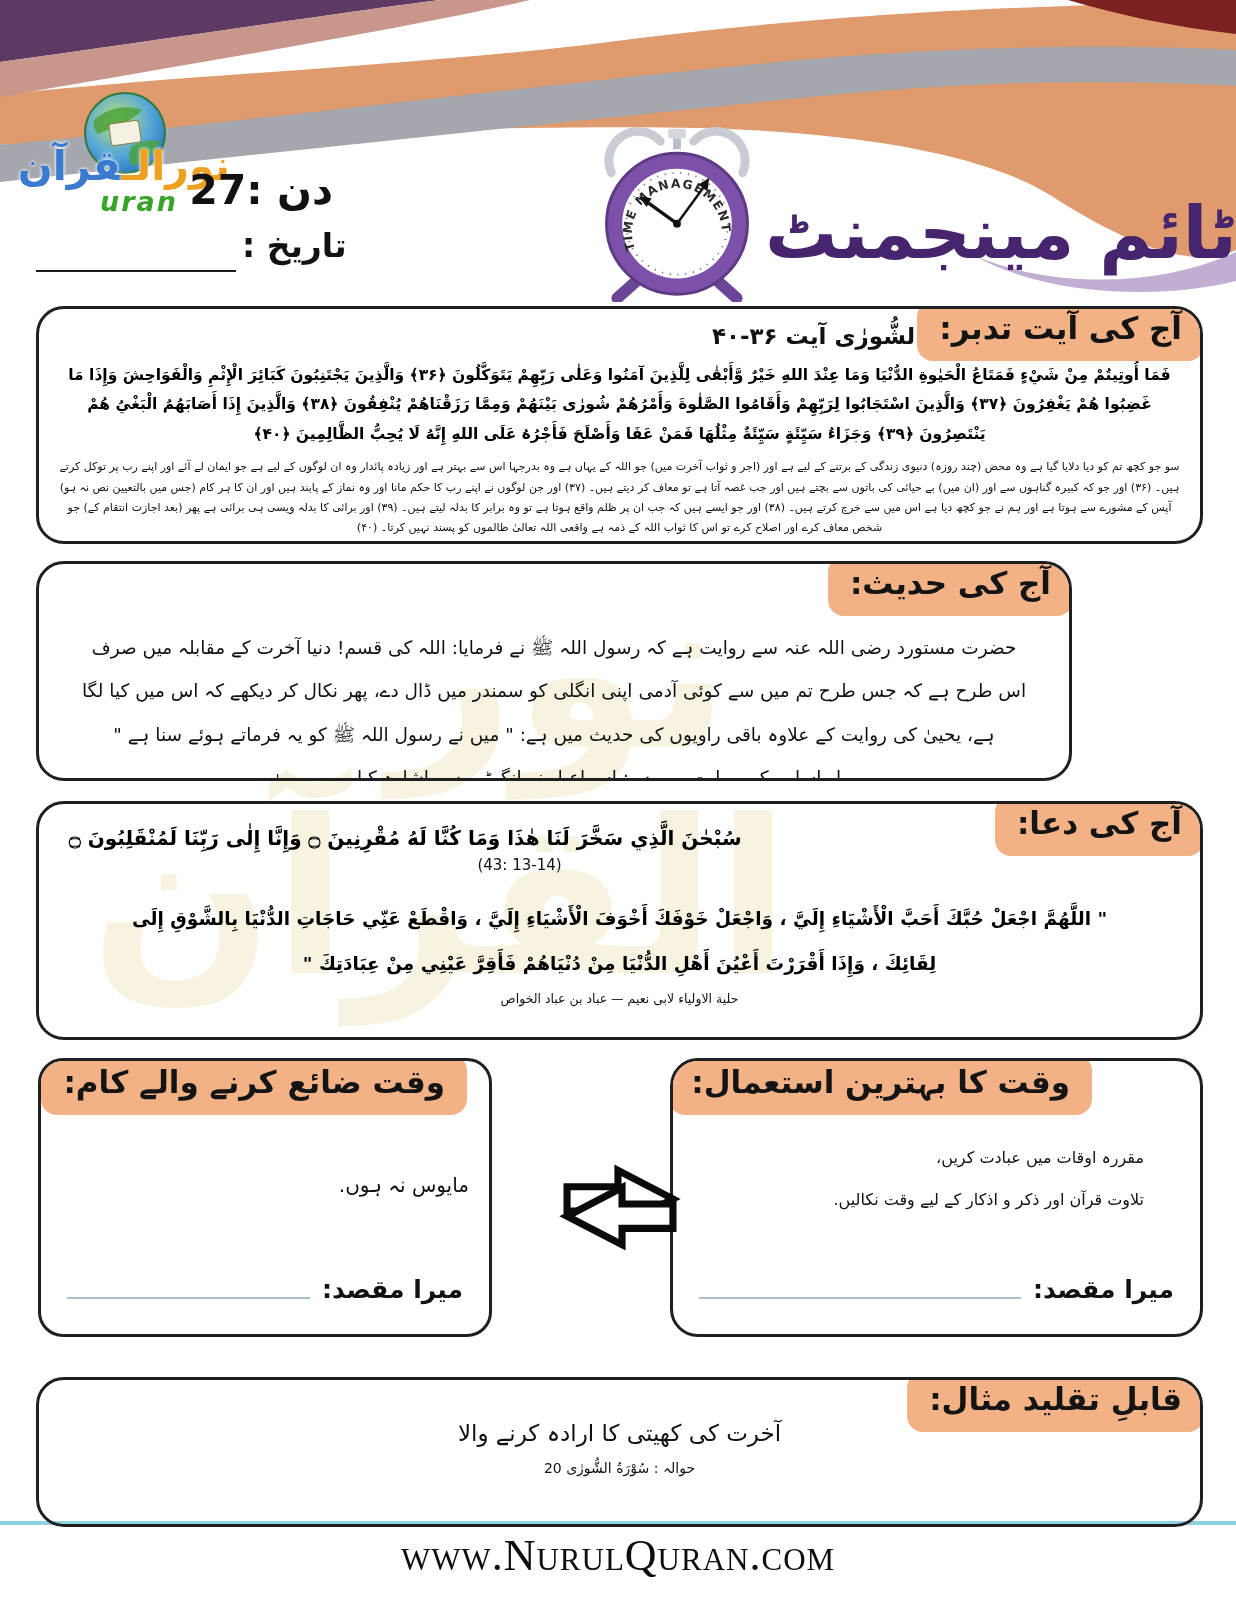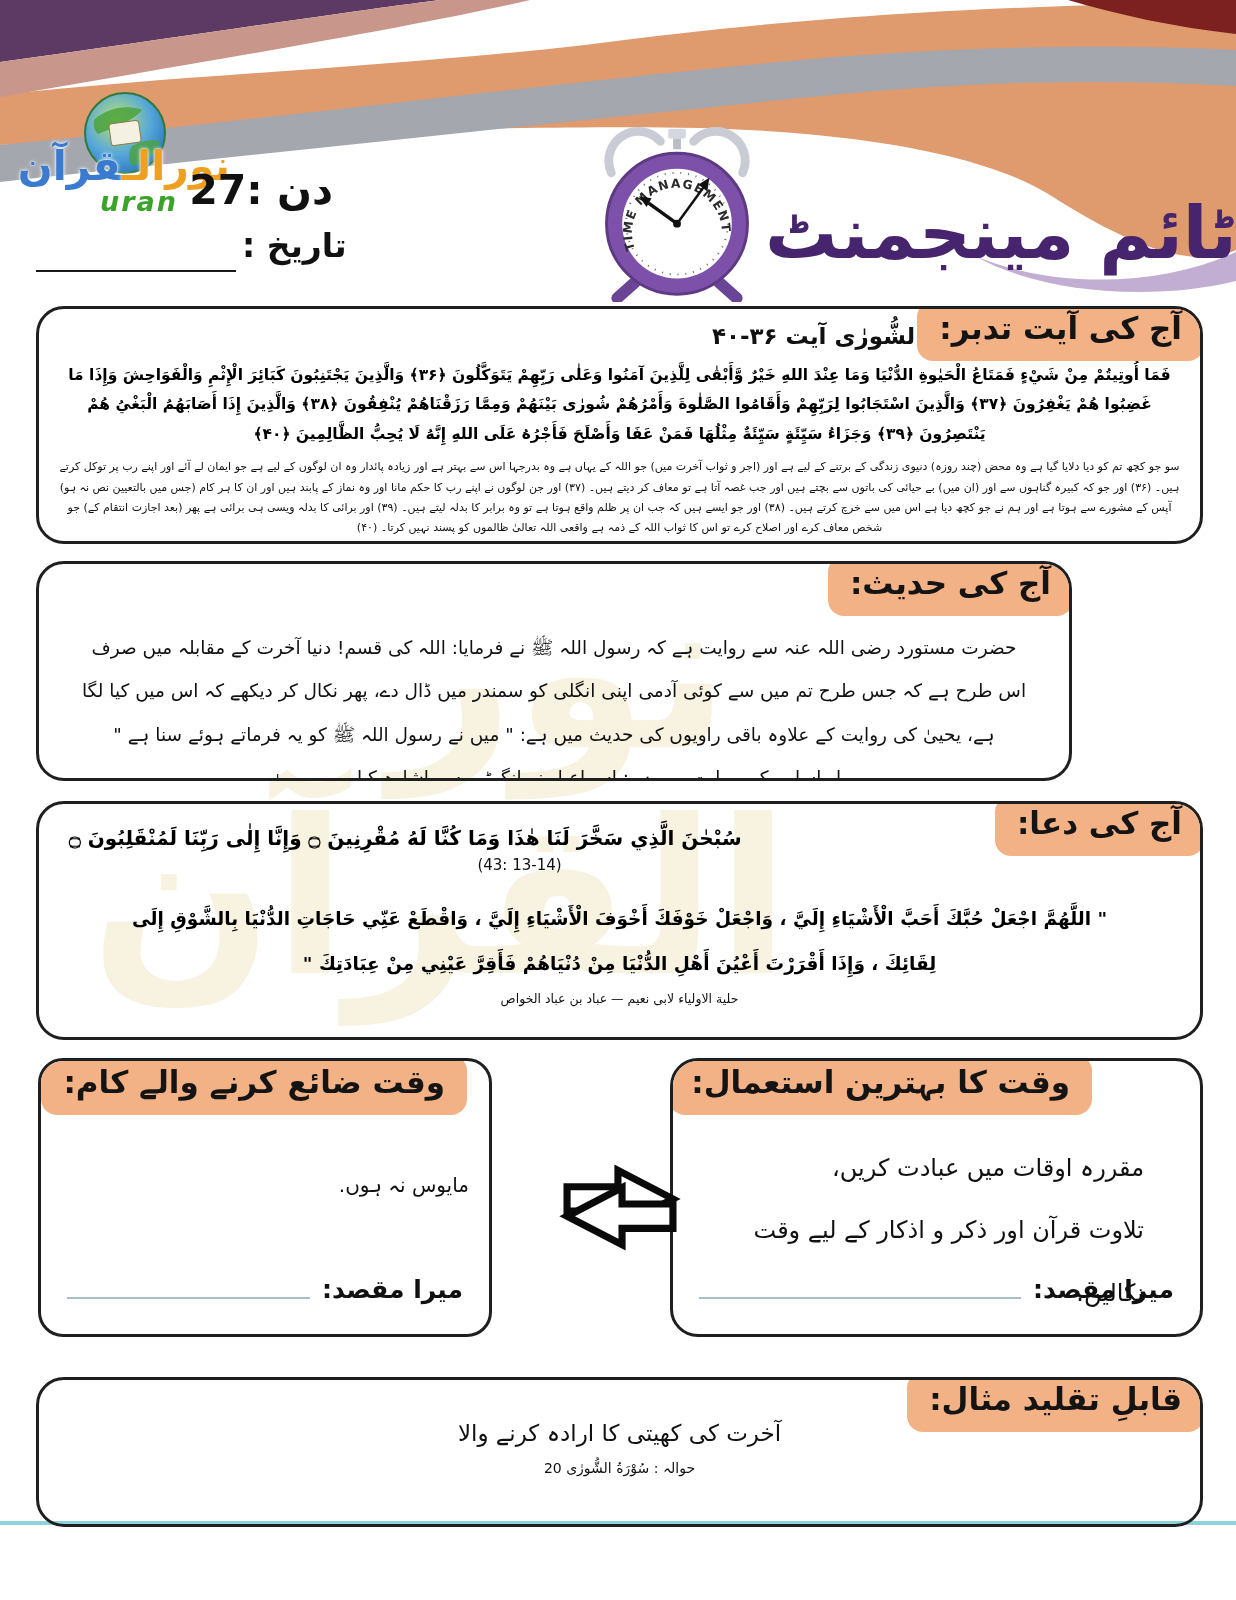--- a/index.html
+++ b/index.html
@@ -59,21 +59,21 @@
   .hadith-source{font-size:13px;margin-right:6px;}
 
   .dua-quran{margin-top:16px;padding:0 200px 0 30px;direction:rtl;text-align:left;
     font-size:20px;font-weight:bold;line-height:1.8;color:#000;}
   .dua-ref{padding-right:200px;text-align:center;font-size:15px;}
   .dua-body{margin-top:22px;padding:0 78px;direction:rtl;text-align:center;
     font-size:18.5px;font-weight:bold;line-height:2.45;color:#000;}
   .dua-source{margin-top:4px;direction:rtl;text-align:center;font-size:12.5px;}
 
   .best-lines{padding:76px 56px 0 20px;direction:rtl;text-align:right;
-    font-size:24px;line-height:2.6;}
+    font-size:16px;line-height:2.6;}
   .waste-note{padding:112px 20px 0;direction:rtl;font-size:20px;}
   .goal-row{position:absolute;left:26px;right:26px;bottom:30px;display:flex;
     gap:12px;direction:rtl;}
   .goal-label{font-size:25px;font-weight:bold;white-space:nowrap;}
   .goal-line{flex:1;height:22px;border-bottom:2px solid #a9bfcb;}
 
   .example-text{margin-top:40px;direction:rtl;text-align:center;font-size:23px;}
   .example-ref{margin-top:14px;direction:rtl;text-align:center;font-size:14px;}
 
   .swap-arrows{position:absolute;left:556px;top:1148px;z-index:2;}
@@ -196,14 +196,15 @@
     </div>
   </div>
 
   <div class="panel p-example">
     <div class="badge" style="right:-4px;top:-8px;">قابلِ تقلید مثال:</div>
     <div class="example-text">آخرت کی کھیتی کا ارادہ کرنے والا</div>
     <div class="example-ref">حوالہ : سُوْرَةُ الشُّورٰی 20</div>
   </div>
 
   <div class="footer-line"></div>
+  <div class="website">www.NurulQuran.com</div>
 
 </div>
 
 </body></html>

